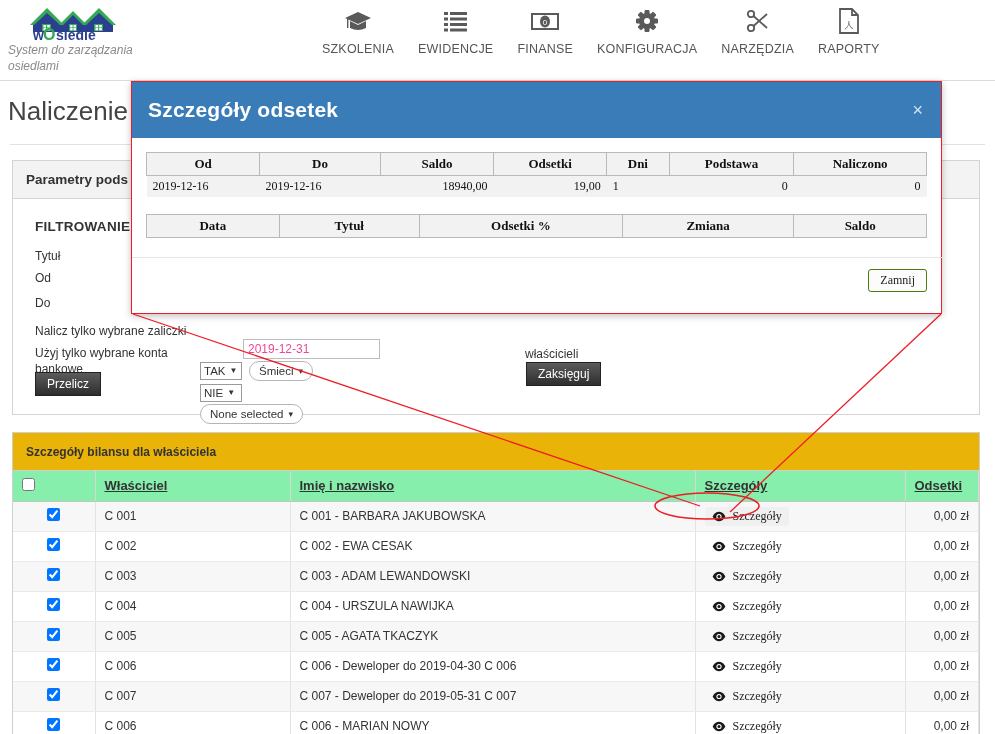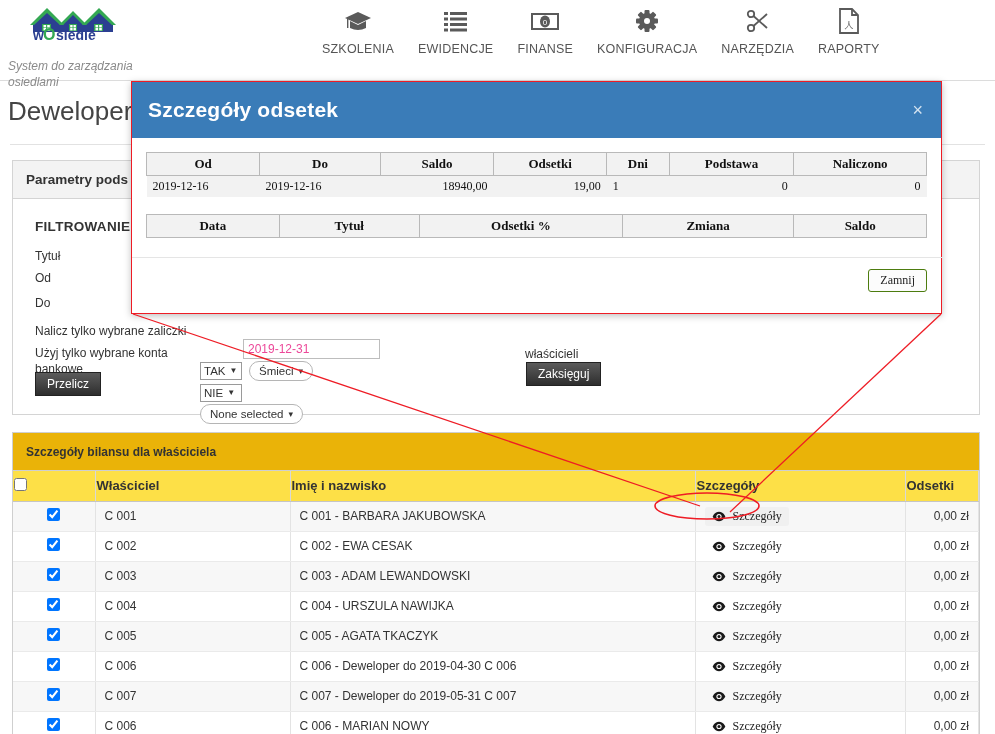--- a/index.html
+++ b/index.html
@@ -24,21 +24,21 @@
     position:absolute; left:8px; top:2px; width:160px;
   }
   #logo-wrap { text-align:center; width:140px; }
   #logo-svg { display:block; margin:0 auto; }
   #brand-sub {
     font-family:"Liberation Sans", sans-serif;
     font-style: italic;
     font-size:12px;
     color:#8a8a8a;
     line-height:16px;
-    margin-top:18px;
+    margin-top:2px;
     width:150px;
   }
   #mainnav {
     position:absolute; left:310px; top:6px;
     display:flex; align-items:flex-start;
   }
   .nav-item {
     width:auto; min-width:60px; text-align:center;
     color:#5a5a5a; cursor:pointer;
     padding:0 12px;
@@ -118,23 +118,24 @@
     position:absolute; left:12px; top:432px; width:968px; height:302px;
     border:1px solid #cfcfcf; border-bottom:none; background:#fff;
   }
   #bpanel-head {
     height:38px; background:#eab308; border-bottom:1px solid #cfcfcf;
     display:flex; align-items:center; padding-left:13px;
     font-weight:bold; font-size:12px; color:#333;
   }
   table.grid { width:100%; border-collapse:collapse; table-layout:fixed; }
   table.grid th {
-    background:#fde047; border-right:1px solid #d8d8d8; border-bottom:1px solid #c5c5c5;
-    font-size:13px; color:#333; text-align:left; padding:6px 1px; font-weight:bold;
+    background:#86efac; border-right:1px solid #d8d8d8; border-bottom:1px solid #c5c5c5;
+    font-size:13px; color:#333; text-align:left; padding:6px 9px; font-weight:bold;
     height:30px;
+    text-decoration:underline;
   }
   table.grid td {
     border-right:1px solid #e3e3e3; border-bottom:1px solid #eaeaea;
     font-size:12px; color:#333; padding:5px 9px; height:23px;
     white-space:nowrap; overflow:hidden;
   }
   table.grid tr.odd td { background:#f7f7f7; }
   table.grid tr.even td { background:#ffffff; }
   .c-check { width:82px; text-align:center; }
   .c-owner { width:195px; }
@@ -316,21 +317,21 @@
             <path d="M15 1 L15 7 L21 7" fill="none" stroke="#5a5a5a" stroke-width="1.8"></path>
             <text x="12" y="20" font-family="Liberation Sans, sans-serif" font-size="9" fill="#5a5a5a" text-anchor="middle">人</text>
           </svg>
       </div>
       <div class="nav-label">RAPORTY</div>
     </div>
 
   </div>
 </div>
 
-<div id="page-title">Deweloper</div>
+<div id="page-title">Naliczenie</div>
 <div id="title-rule"></div>
 
 <div id="panel">
   <div id="panel-head">Parametry pods</div>
   <div id="panel-body">
 
     <div id="filter-title">FILTROWANIE</div>
 
     <div class="frow" id="lbl-tytul">Tytuł</div>
     <div class="frow" id="lbl-od">Od</div>

